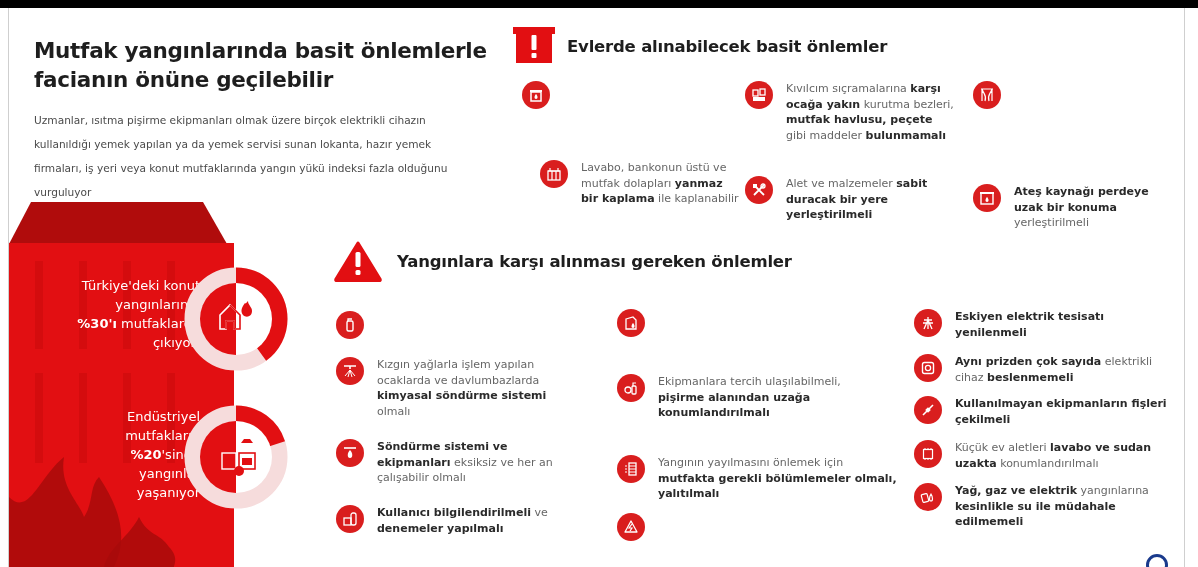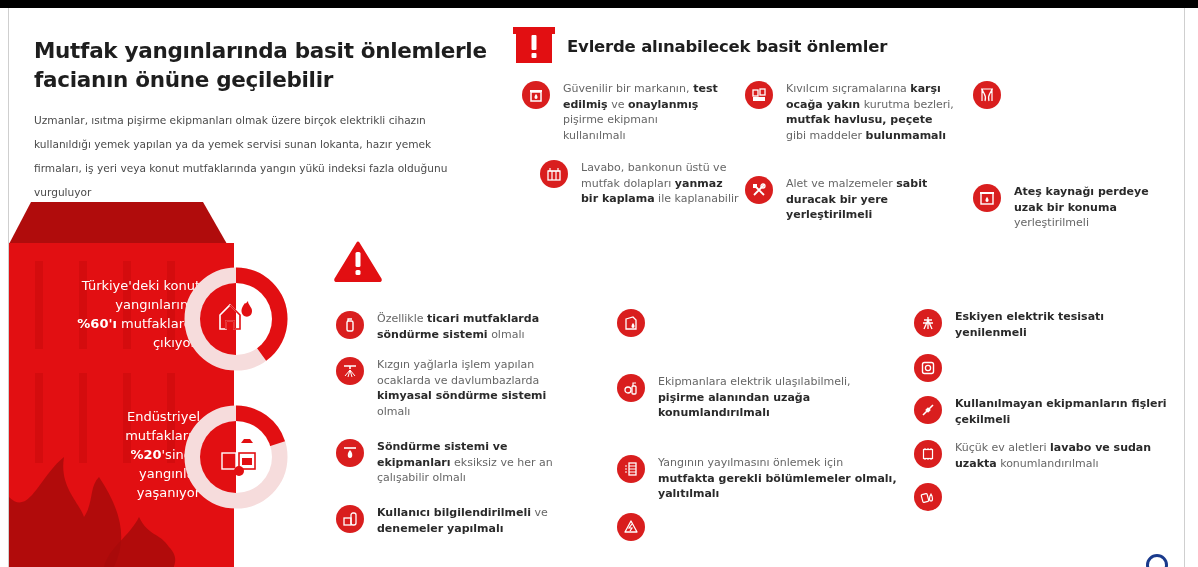--- a/index.html
+++ b/index.html
@@ -62,21 +62,21 @@
   <div class="stripe" style="left:158px;top:130px;height:90px"></div>
   <svg class="flames" viewBox="0 0 225 110">
     <path d="M0,110 L0,40 C20,60 30,20 55,0 C50,30 70,45 75,60 C85,45 80,30 90,20 C110,50 120,80 105,110 Z" fill="#a80a0a" opacity="0.85"></path>
     <path d="M95,110 C100,90 120,80 130,60 C140,80 150,75 160,90 C170,100 165,108 165,110 Z" fill="#a80a0a" opacity="0.85"></path>
   </svg>
 </div>
 
 <div class="stat stat1">
   <span>Türkiye'deki konut</span>
   <span>yangınlarının</span>
-  <span><b>%60'ı</b><span style="display:inline"> mutfaklarda</span></span>
+  <span><b>%30'ı</b><span style="display:inline"> mutfaklarda</span></span>
   <span>çıkıyor,</span>
 </div>
 <div class="stat stat2">
   <span>Endüstriyel</span>
   <span>mutfakların</span>
   <span><b>%20</b><span style="display:inline">'sinde</span></span>
   <span>yangınlar</span>
   <span>yaşanıyor</span>
 </div>
 
@@ -117,21 +117,20 @@
 </div>
 
 <div class="item" style="left:522px;top:81px;width:200px">
   <div class="ic">
       <svg viewBox="0 0 16 16">
         <rect x="3" y="5" width="10" height="9" fill="none" stroke="#fff" stroke-width="1.5"></rect>
         <rect x="2" y="3" width="12" height="2" fill="#fff"></rect>
         <path d="M8,7 C6,9 6,12 8,12 C10,12 10,9 8,7Z" fill="#fff"></path>
       </svg>
     </div>
-  <div class="txt"><span>Güvenilir bir markanın,</span><b> test edilmiş</b><span> ve </span><b>onaylanmış</b><span> pişirme ekipmanı kullanılmalı</span></div>
 </div>
 <div class="item" style="left:745px;top:81px;width:210px">
   <div class="ic">
       <svg viewBox="0 0 16 16">
         <rect x="2" y="3" width="5" height="6" fill="none" stroke="#fff" stroke-width="1.3"></rect>
         <rect x="9" y="2" width="5" height="6" fill="none" stroke="#fff" stroke-width="1.3"></rect>
         <rect x="2" y="10" width="12" height="4" fill="#fff"></rect>
       </svg>
     </div>
   <div class="txt"><span>Kıvılcım sıçramalarına </span><b>karşı ocağa yakın</b><span> kurutma bezleri, </span><b>mutfak havlusu, peçete</b><span> gibi maddeler </span><b>bulunmamalı</b></div>
@@ -172,30 +171,30 @@
     </div>
   <div class="txt"><b>Ateş kaynağı perdeye uzak bir konuma</b><span> yerleştirilmeli</span></div>
 </div>
 
 <div class="sec-head sec2">
   <svg width="50" height="42" viewBox="0 0 50 42" style="margin-right:14px">
     <path d="M25,3 L47,39 Q48,41 45,41 L5,41 Q2,41 3,39 Z" fill="#e20f12" stroke="#e20f12" stroke-width="3" stroke-linejoin="round"></path>
     <rect x="22.5" y="12" width="5" height="15" rx="1.5" fill="#fff"></rect>
     <rect x="22.5" y="30" width="5" height="5" rx="1.5" fill="#fff"></rect>
   </svg>
+  <span class="h">Yangınlara karşı alınması gereken önlemler</span>
 </div>
 
 <div class="item" style="left:336px;top:311px;width:240px">
   <div class="ic">
       <svg viewBox="0 0 16 16">
         <rect x="5" y="4" width="6" height="10" rx="1.5" fill="none" stroke="#fff" stroke-width="1.4"></rect>
         <path d="M6,4 V2 H10" stroke="#fff" stroke-width="1.3" fill="none"></path>
       </svg>
     </div>
-  <div class="txt"><span>Özellikle </span><b>ticari mutfaklarda söndürme sistemi</b><span> olmalı</span></div>
 </div>
 <div class="item" style="left:336px;top:357px;width:240px">
   <div class="ic">
       <svg viewBox="0 0 16 16">
         <path d="M2,3 H14 M8,3 V6" stroke="#fff" stroke-width="1.6"></path>
         <path d="M8,7 L3,13 M8,7 L6,14 M8,7 L10,14 M8,7 L13,13" stroke="#fff" stroke-width="1"></path>
       </svg>
     </div>
   <div class="txt"><span>Kızgın yağlarla işlem yapılan ocaklarda ve davlumbazlarda </span><b>kimyasal söndürme sistemi</b><span> olmalı</span></div>
 </div>
@@ -227,21 +226,21 @@
     </div>
 </div>
 <div class="item" style="left:617px;top:374px;width:270px">
   <div class="ic">
       <svg viewBox="0 0 16 16">
         <circle cx="5" cy="10" r="3" fill="none" stroke="#fff" stroke-width="1.3"></circle>
         <rect x="9" y="6" width="4" height="8" rx="1" fill="none" stroke="#fff" stroke-width="1.3"></rect>
         <path d="M10,6 V3 H13" stroke="#fff" stroke-width="1.2" fill="none"></path>
       </svg>
     </div>
-  <div class="txt"><span>Ekipmanlara elektrik ulaşılabilmeli, </span><b>pişirme alanından uzağa konumlandırılmalı</b></div>
+  <div class="txt"><span>Ekipmanlara tercih ulaşılabilmeli, </span><b>pişirme alanından uzağa konumlandırılmalı</b></div>
 </div>
 <div class="item" style="left:617px;top:455px;width:280px">
   <div class="ic">
       <svg viewBox="0 0 16 16">
         <rect x="6" y="2" width="7" height="12" fill="none" stroke="#fff" stroke-width="1.3"></rect>
         <path d="M6,5 H13 M6,8 H13 M6,11 H13 M2,5 H4 M2,8 H4 M2,11 H4" stroke="#fff" stroke-width="1"></path>
       </svg>
     </div>
   <div class="txt"><span>Yangının yayılmasını önlemek için </span><b>mutfakta gerekli bölümlemeler olmalı, yalıtılmalı</b></div>
 </div>
@@ -262,20 +261,21 @@
     </div>
   <div class="txt"><b>Eskiyen elektrik tesisatı yenilenmeli</b></div>
 </div>
 <div class="item" style="left:914px;top:354px;width:265px">
   <div class="ic">
       <svg viewBox="0 0 16 16">
         <rect x="2.5" y="2.5" width="11" height="11" rx="2" fill="none" stroke="#fff" stroke-width="1.4"></rect>
         <circle cx="8" cy="8" r="2.6" fill="none" stroke="#fff" stroke-width="1.3"></circle>
       </svg>
     </div>
+  <div class="txt"><b>Aynı prizden çok sayıda</b><span> elektrikli cihaz </span><b>beslenmemeli</b></div>
 </div>
 <div class="item" style="left:914px;top:396px;width:265px">
   <div class="ic">
       <svg viewBox="0 0 16 16">
         <path d="M3,13 L7,9 M9,7 L13,3" stroke="#fff" stroke-width="1.6"></path>
         <rect x="6" y="6" width="4" height="4" transform="rotate(45 8 8)" fill="#fff"></rect>
       </svg>
     </div>
   <div class="txt"><b>Kullanılmayan ekipmanların fişleri çekilmeli</b></div>
 </div>
@@ -288,15 +288,16 @@
     </div>
   <div class="txt"><span>Küçük ev aletleri </span><b>lavabo ve sudan uzakta</b><span> konumlandırılmalı</span></div>
 </div>
 <div class="item" style="left:914px;top:483px;width:265px">
   <div class="ic">
       <svg viewBox="0 0 16 16">
         <rect x="2" y="5" width="6" height="8" rx="1" fill="none" stroke="#fff" stroke-width="1.2" transform="rotate(-15 5 9)"></rect>
         <path d="M11,5 C9,8 9,12 11,12 C13,12 13,8 11,5Z" fill="none" stroke="#fff" stroke-width="1.2"></path>
       </svg>
     </div>
+  <div class="txt"><b>Yağ, gaz ve elektrik</b><span> yangınlarına </span><b>kesinlikle su ile müdahale edilmemeli</b></div>
 </div>
 
 <div class="logo"></div>
 
 </body></html>

